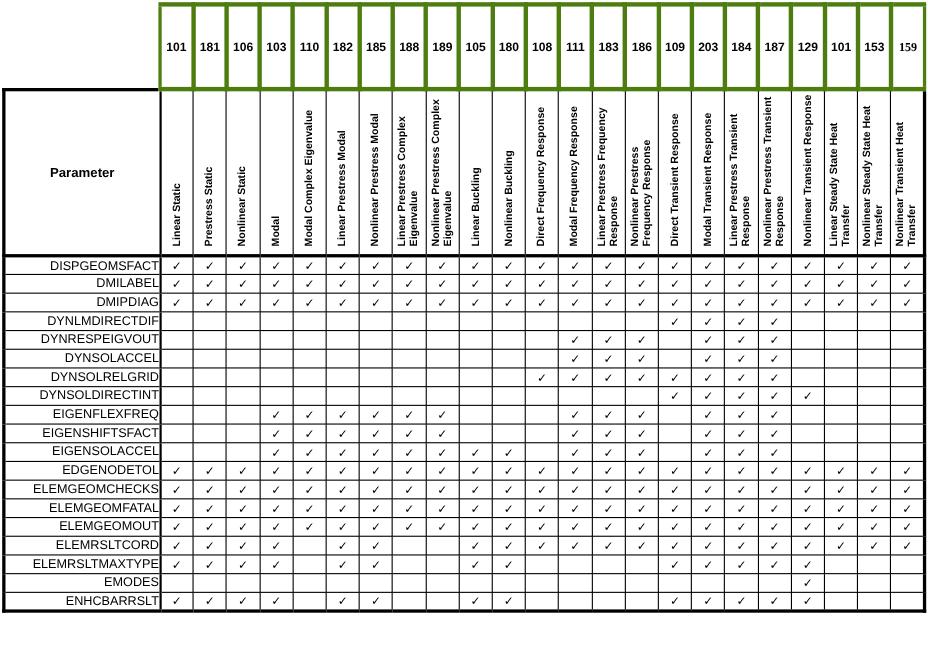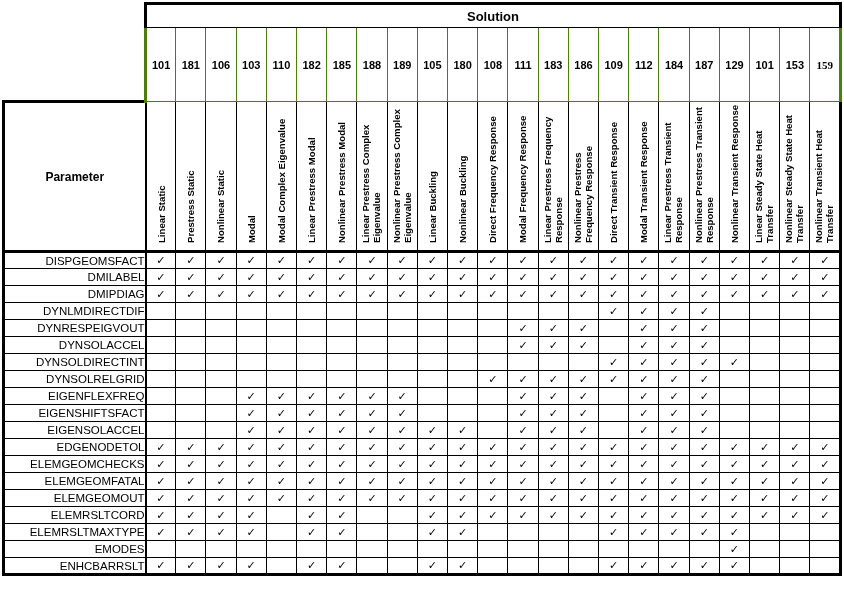--- a/index.html
+++ b/index.html
@@ -34,21 +34,21 @@
     border-bottom: 1px solid #000;
     height: 22px;
     font-size: 13px;
     font-weight: bold;
     text-align: center;
     vertical-align: middle;
   }
 
   
   tr.r-codes th.code {
-    border: 1px solid #4d7c0f;
+    border: 4px solid #4d7c0f;
     height: 73px;
     font-size: 11px;
     font-weight: bold;
     vertical-align: middle;
   }
   tr.r-codes th.code.first { border-left-width: 3px; }
   tr.r-codes th.code.last  { border-right-width: 3px; font-family: Liberation Serif, serif; }
 
   
   th.parameter {
@@ -136,43 +136,39 @@
         <col>
         <col>
         <col>
         <col>
         <col>
         <col>
         <col>
         <col>
       </colgroup>
     <thead>
-      <tr class="r-solution">
-        <td class="blank"></td>
-        <th class="solution" id="solution-th" colspan="23">Solution</th>
-      </tr>
       <tr class="r-codes" id="codes-row">
         <td class="blank"></td>
       <th class="code first">101</th>
           <th class="code">181</th>
           <th class="code">106</th>
           <th class="code">103</th>
           <th class="code">110</th>
           <th class="code">182</th>
           <th class="code">185</th>
           <th class="code">188</th>
           <th class="code">189</th>
           <th class="code">105</th>
           <th class="code">180</th>
           <th class="code">108</th>
           <th class="code">111</th>
           <th class="code">183</th>
           <th class="code">186</th>
           <th class="code">109</th>
-          <th class="code">112</th>
+          <th class="code">203</th>
           <th class="code">184</th>
           <th class="code">187</th>
           <th class="code">129</th>
           <th class="code">101</th>
           <th class="code">153</th>
           <th class="code last">159</th>
         </tr>
       <tr class="r-labels" id="labels-row">
         <th class="parameter">Parameter</th>
       <th class="vlabel">
@@ -397,20 +393,46 @@
           <td class="cell"></td>
           <td class="cell">✓</td>
           <td class="cell">✓</td>
           <td class="cell">✓</td>
           <td class="cell"></td>
           <td class="cell"></td>
           <td class="cell"></td>
           <td class="cell last"></td>
         </tr>
         <tr>
+          <td class="pname">DYNSOLRELGRID</td>
+          <td class="cell"></td>
+          <td class="cell"></td>
+          <td class="cell"></td>
+          <td class="cell"></td>
+          <td class="cell"></td>
+          <td class="cell"></td>
+          <td class="cell"></td>
+          <td class="cell"></td>
+          <td class="cell"></td>
+          <td class="cell"></td>
+          <td class="cell"></td>
+          <td class="cell">✓</td>
+          <td class="cell">✓</td>
+          <td class="cell">✓</td>
+          <td class="cell">✓</td>
+          <td class="cell">✓</td>
+          <td class="cell">✓</td>
+          <td class="cell">✓</td>
+          <td class="cell">✓</td>
+          <td class="cell"></td>
+          <td class="cell"></td>
+          <td class="cell"></td>
+          <td class="cell last"></td>
+        </tr>
+        <tr>
           <td class="pname">DYNSOLDIRECTINT</td>
           <td class="cell"></td>
           <td class="cell"></td>
           <td class="cell"></td>
           <td class="cell"></td>
           <td class="cell"></td>
           <td class="cell"></td>
           <td class="cell"></td>
           <td class="cell"></td>
           <td class="cell"></td>
@@ -418,46 +440,20 @@
           <td class="cell"></td>
           <td class="cell"></td>
           <td class="cell"></td>
           <td class="cell"></td>
           <td class="cell"></td>
           <td class="cell">✓</td>
           <td class="cell">✓</td>
           <td class="cell">✓</td>
           <td class="cell">✓</td>
           <td class="cell">✓</td>
-          <td class="cell"></td>
-          <td class="cell"></td>
-          <td class="cell last"></td>
-        </tr>
-        <tr>
-          <td class="pname">DYNSOLRELGRID</td>
-          <td class="cell"></td>
-          <td class="cell"></td>
-          <td class="cell"></td>
-          <td class="cell"></td>
-          <td class="cell"></td>
-          <td class="cell"></td>
-          <td class="cell"></td>
-          <td class="cell"></td>
-          <td class="cell"></td>
-          <td class="cell"></td>
-          <td class="cell"></td>
-          <td class="cell">✓</td>
-          <td class="cell">✓</td>
-          <td class="cell">✓</td>
-          <td class="cell">✓</td>
-          <td class="cell">✓</td>
-          <td class="cell">✓</td>
-          <td class="cell">✓</td>
-          <td class="cell">✓</td>
-          <td class="cell"></td>
           <td class="cell"></td>
           <td class="cell"></td>
           <td class="cell last"></td>
         </tr>
         <tr>
           <td class="pname">EIGENFLEXFREQ</td>
           <td class="cell"></td>
           <td class="cell"></td>
           <td class="cell"></td>
           <td class="cell">✓</td>

